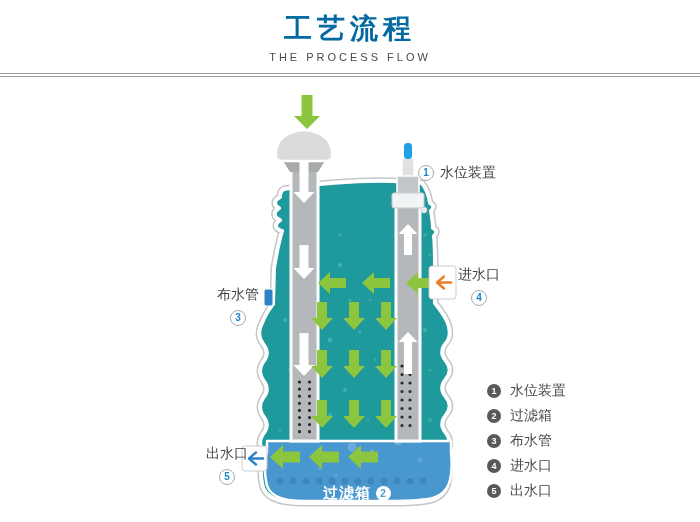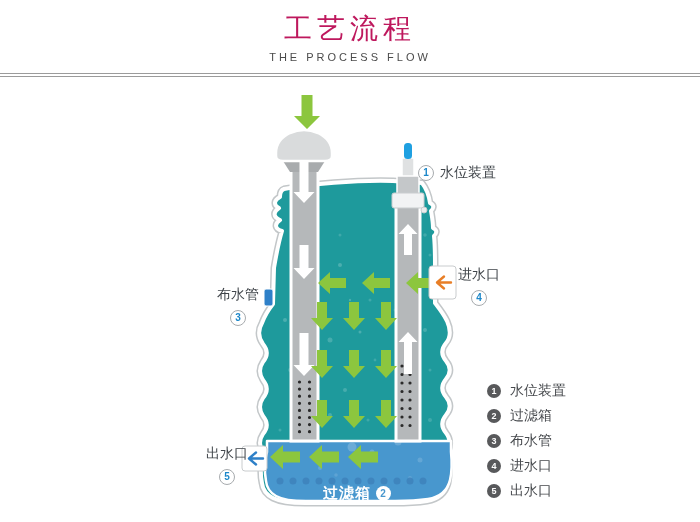--- a/index.html
+++ b/index.html
@@ -1,21 +1,21 @@
 <!DOCTYPE html>
 <html><head>
 <meta charset="utf-8">
 <style>
   html,body { margin:0; padding:0; background:#fff; }
   body { font-family:"Liberation Sans","DejaVu Sans",sans-serif; }
   .stage { position:relative; width:700px; height:522px; background:#fff; overflow:hidden; }
 
   
   .hdr-title { position:absolute; top:10px; left:0; width:700px; text-align:center;
-               font-size:28px; font-weight:normal; color:#be185d; letter-spacing:5px; }
+               font-size:28px; font-weight:bold; color:#0369a1; letter-spacing:5px; }
   .hdr-sub   { position:absolute; top:51px; left:0; width:700px; text-align:center;
                font-size:11px; color:#4b4b4b; letter-spacing:3px; }
   .hdr-rule  { position:absolute; top:73px; left:0; width:700px; height:2px;
                border-top:1px solid #9b9b9b; border-bottom:1px solid #9b9b9b; box-sizing:content-box; }
 
   
   .diagram-svg { position:absolute; left:0; top:0; }
 
   
   .callout { position:absolute; color:#3F4449; font-size:14px; display:flex; align-items:center; gap:6px; }

